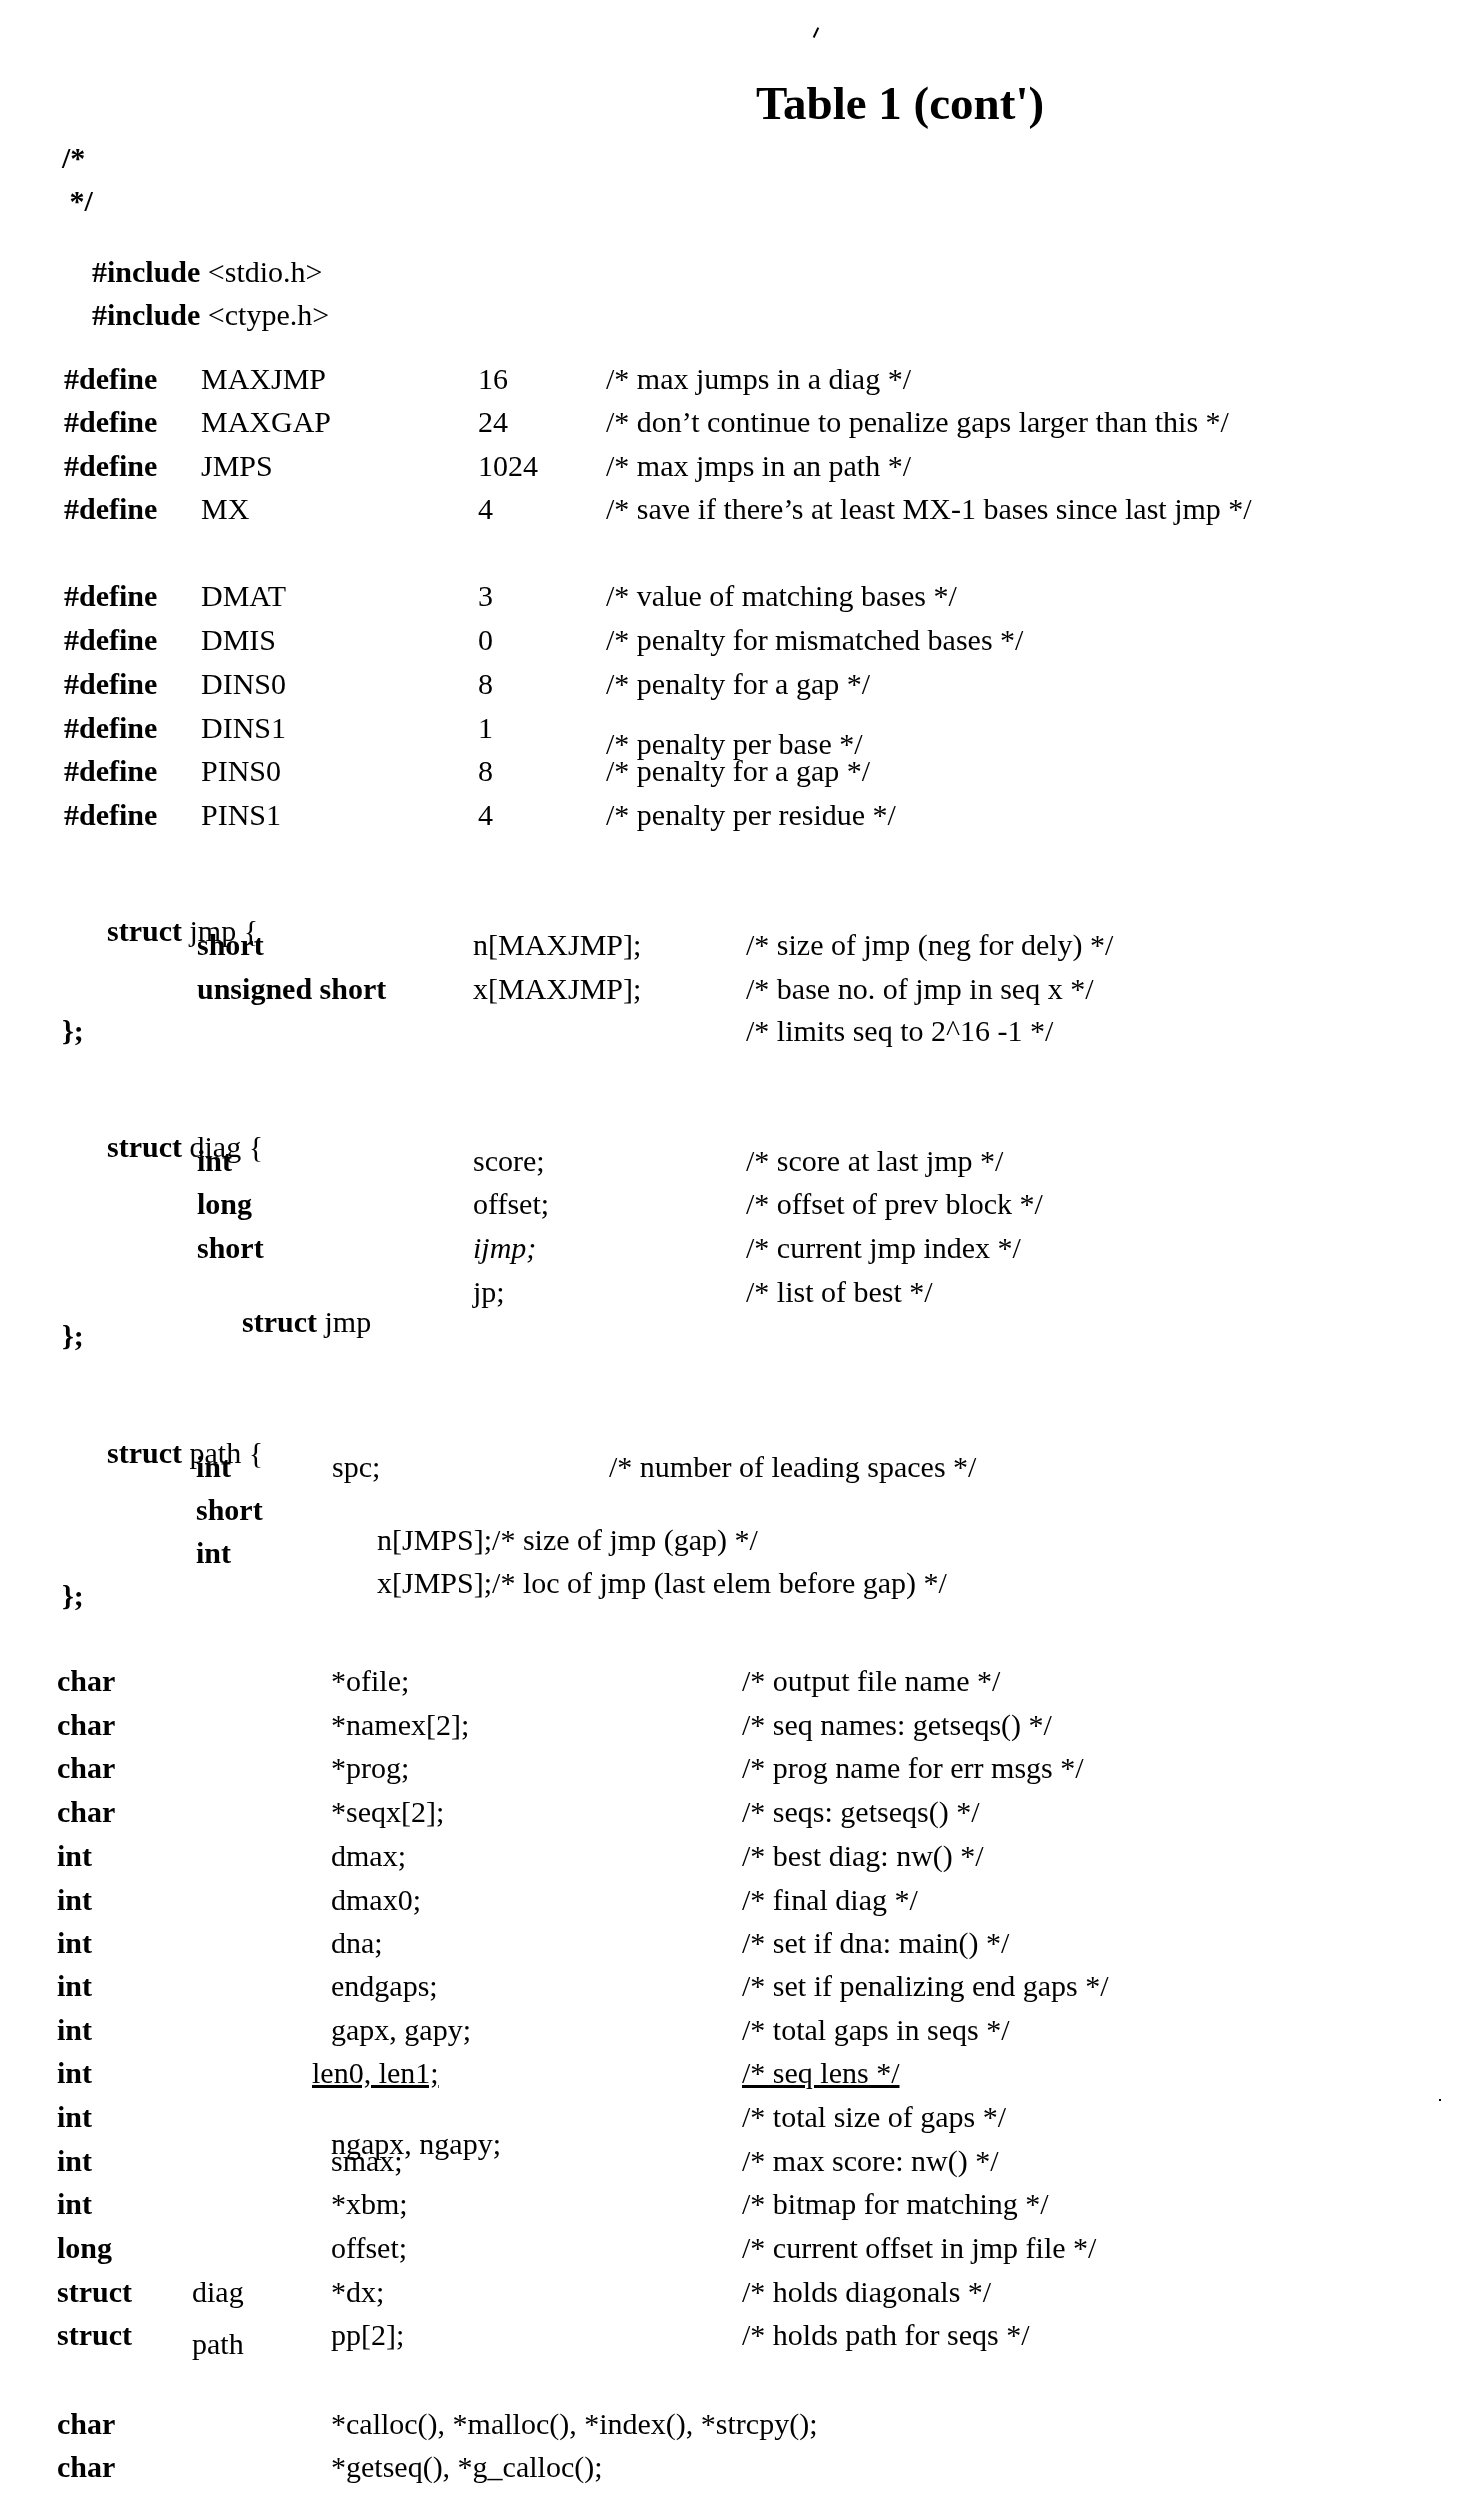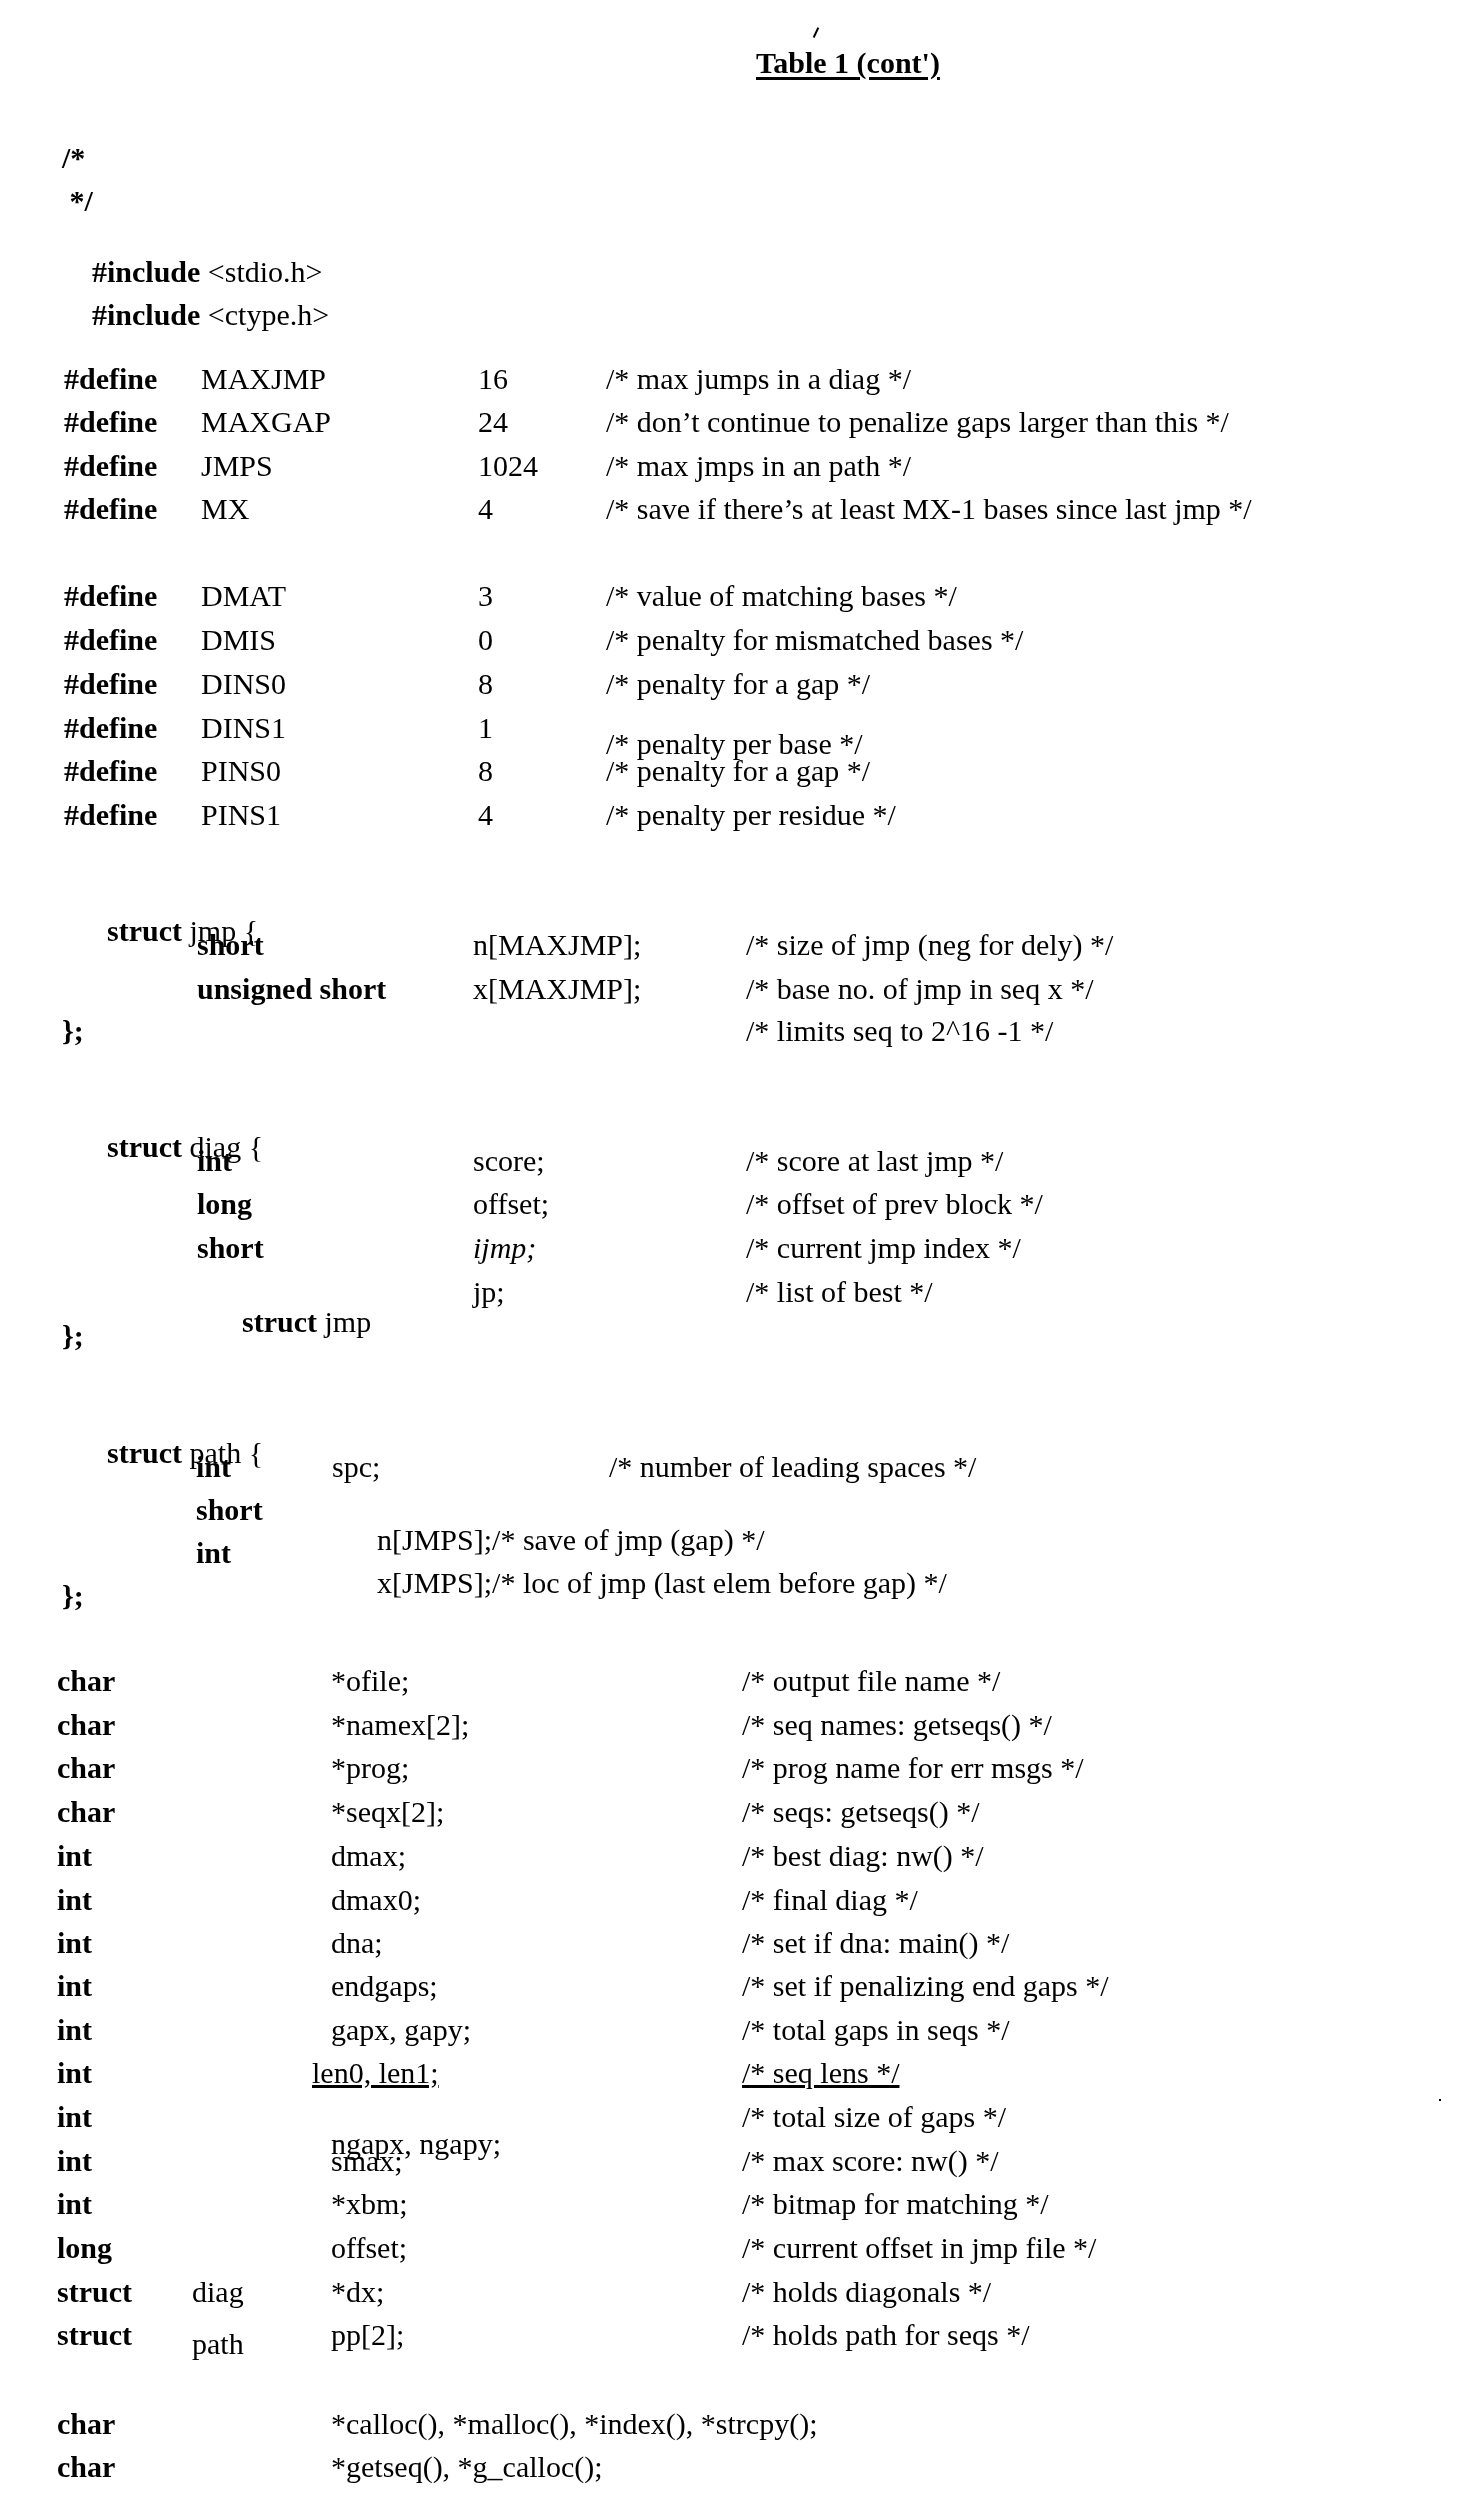--- a/index.html
+++ b/index.html
@@ -1,21 +1,21 @@
 <!DOCTYPE html>
 <html style="font-size:14.6px"><head>
 <meta charset="utf-8">
 <style>
   html, body { margin:0; padding:0; background:#ffffff; }
   body { width:1469px; height:2512px; position:relative; overflow:hidden;
          font-family:"Liberation Serif","DejaVu Serif",serif; color:#000; }
   .ln { position:absolute; font-size:30px; line-height:1; white-space:pre; }
   .b { font-weight:bold; }
-  .title { position:absolute; left:756px; top:48px; font-size:30px; font-weight:bold;
-           line-height:1; text-decoration:underline; text-decoration-thickness:2.7px;
+  .title { position:absolute; left:756px; top:80px; font-size:47px; font-weight:bold;
+           line-height:1; text-decoration-thickness:2.7px;
            text-underline-offset:3.7px; white-space:pre; }
   .mark { position:absolute; left:815px; top:27px; width:1.8px; height:11px; background:#000;
           transform:rotate(25deg); }
   .dot { position:absolute; width:1.8px; height:1.8px; background:#000; }
 </style>
 </head>
 <body>
 
 <div>
   <div class="mark"></div>
@@ -131,21 +131,21 @@
   <div>
     <div class="ln" style="left:62px;top:1408px;">
       <span class="b">struct</span> <span>path {</span>
     </div>
     <span class="ln b" style="left:196px;top:1452px;">int</span>
     <span class="ln" style="left:332px;top:1452px;">spc;</span>
     <span class="ln" style="left:609px;top:1452px;">/* number of leading spaces */</span>
 
     <span class="ln b" style="left:196px;top:1495px;">short</span>
     <div class="ln" style="left:332px;top:1495px;">
-      <span>n[JMPS];</span><span>/* save of jmp (gap) */</span>
+      <span>n[JMPS];</span><span>/* size of jmp (gap) */</span>
     </div>
 
     <span class="ln b" style="left:196px;top:1538px;">int</span>
     <div class="ln" style="left:332px;top:1538px;">
       <span>x[JMPS];</span><span>/* loc of jmp (last elem before gap) */</span>
     </div>
 
     <span class="ln b" style="left:62px;top:1581px;">};</span>
   </div>
 

